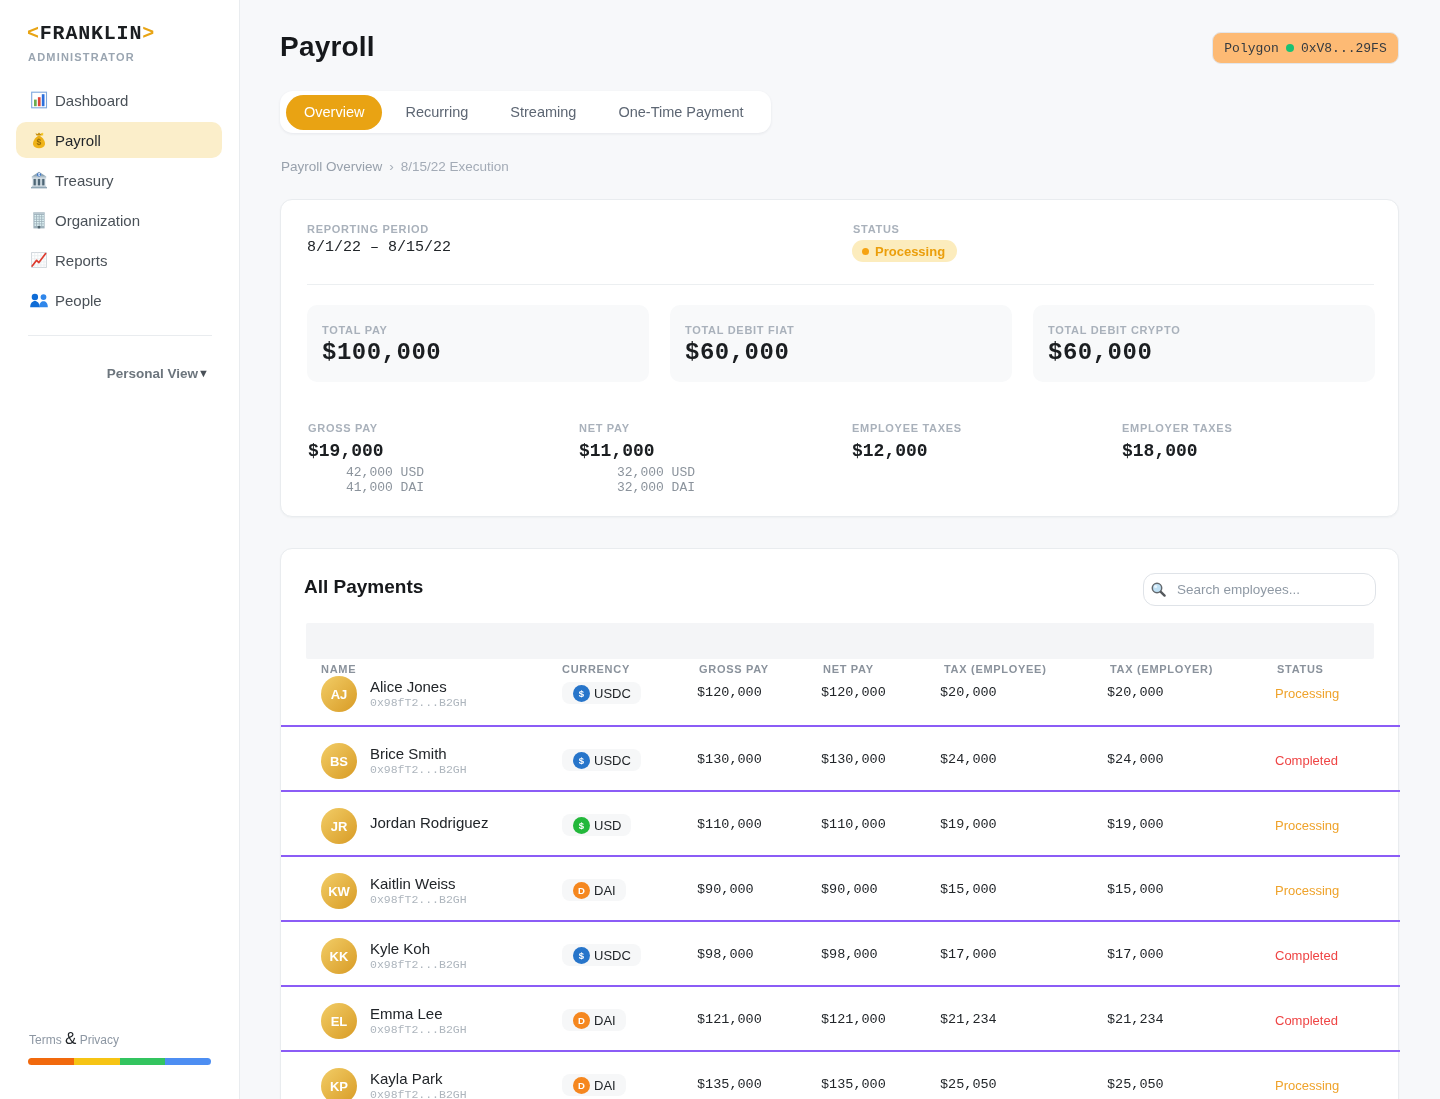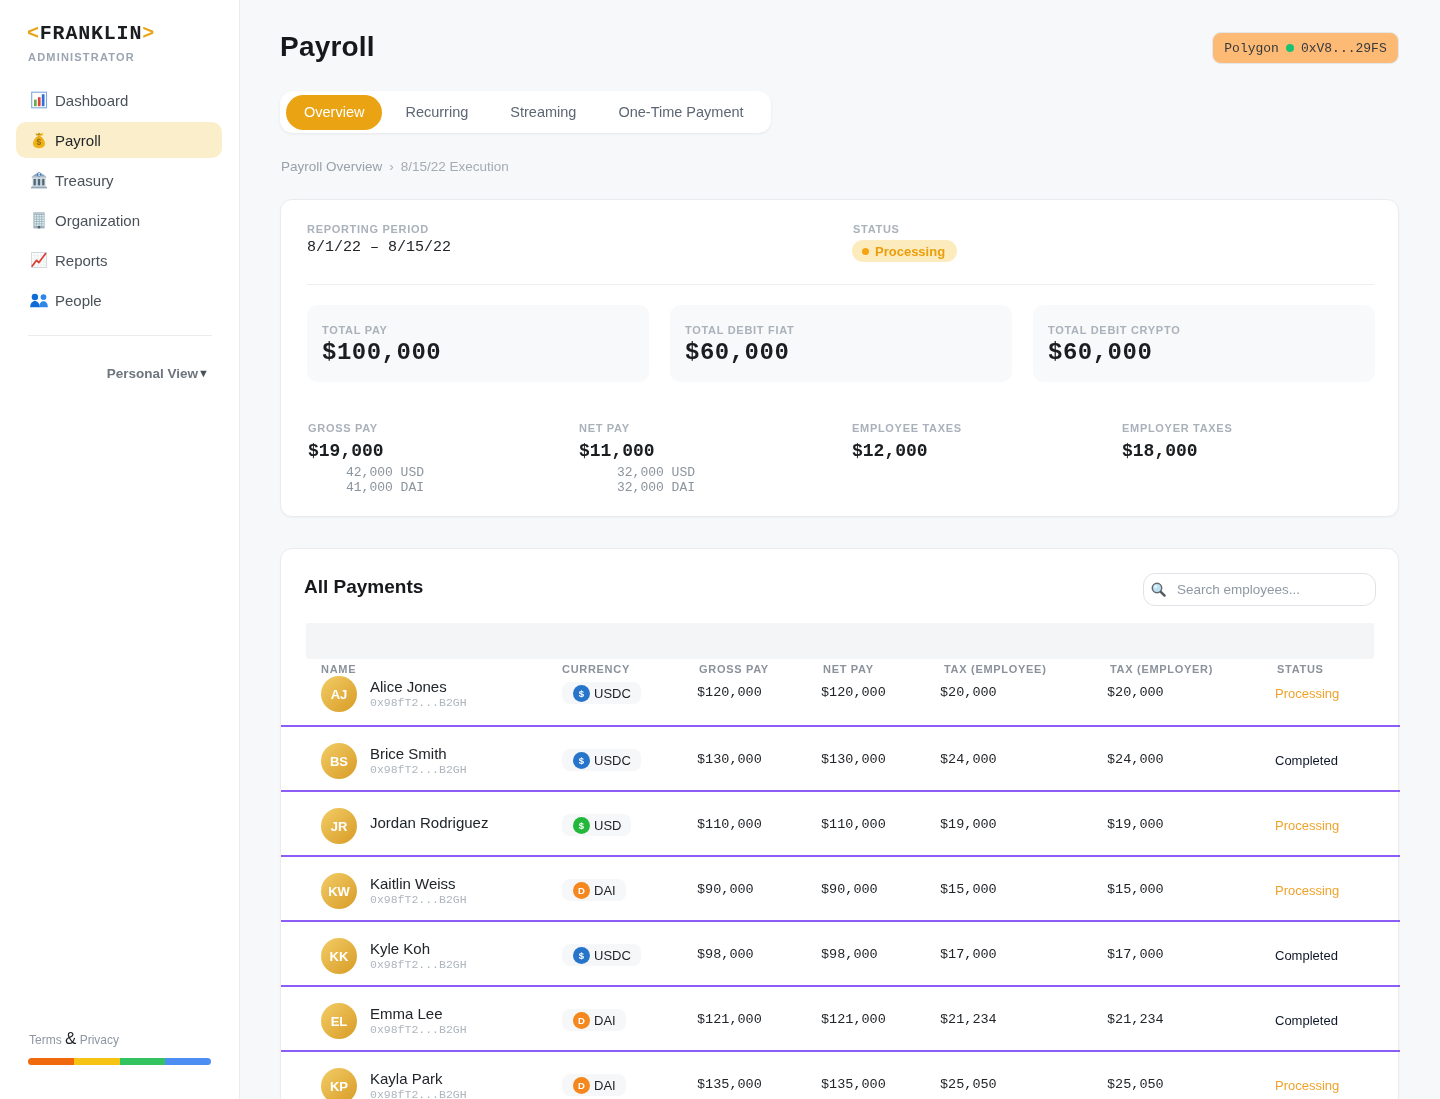--- a/index.html
+++ b/index.html
@@ -68,21 +68,21 @@
 .cpill { position:absolute; left:281px; top:22px; height:22px; background:#f6f7f8; border-radius:8px; display:flex; align-items:center; padding:0 10px 0 11px; }
 .coin { width:17px; height:17px; border-radius:50%; color:#fff; font-size:9.5px; font-weight:bold; display:flex; align-items:center; justify-content:center; margin-right:4px; }
 .coin.usdc { background:#2775ca; }
 .coin.usd { background:#23b83b; }
 .coin.dai { background:#f5871f; }
 .cpill .tk { font-size:13px; color:#212529; }
 .amt { position:absolute; top:25px; font-family:"Liberation Mono",monospace; font-size:13.5px; color:#212529; }
 .c3 { left:416px; } .c4 { left:540px; } .c5 { left:659px; } .c6 { left:826px; }
 .stat { position:absolute; left:994px; top:26px; font-size:13px; }
 .stat.proc { color:#efa32b; }
-.stat.comp { color:#0f172a; }
+.stat.comp { color:#ef4444; }
 </style>
 </head>
 <body>
 
 <div class="sidebar">
   <div class="logo"><span class="brk">&lt;</span>FRANKLIN<span class="brk">&gt;</span></div>
   <div class="subtitle">ADMINISTRATOR</div>
   <div class="nav">
     <div class="nav-item"><span class="ic" id="ic-dash"><svg width="18" height="18" viewBox="0 0 18 18">
             <rect x="1.7" y="1.2" width="14.8" height="15.6" fill="#fff" stroke="#7da7dd" stroke-width="1.1"></rect>

